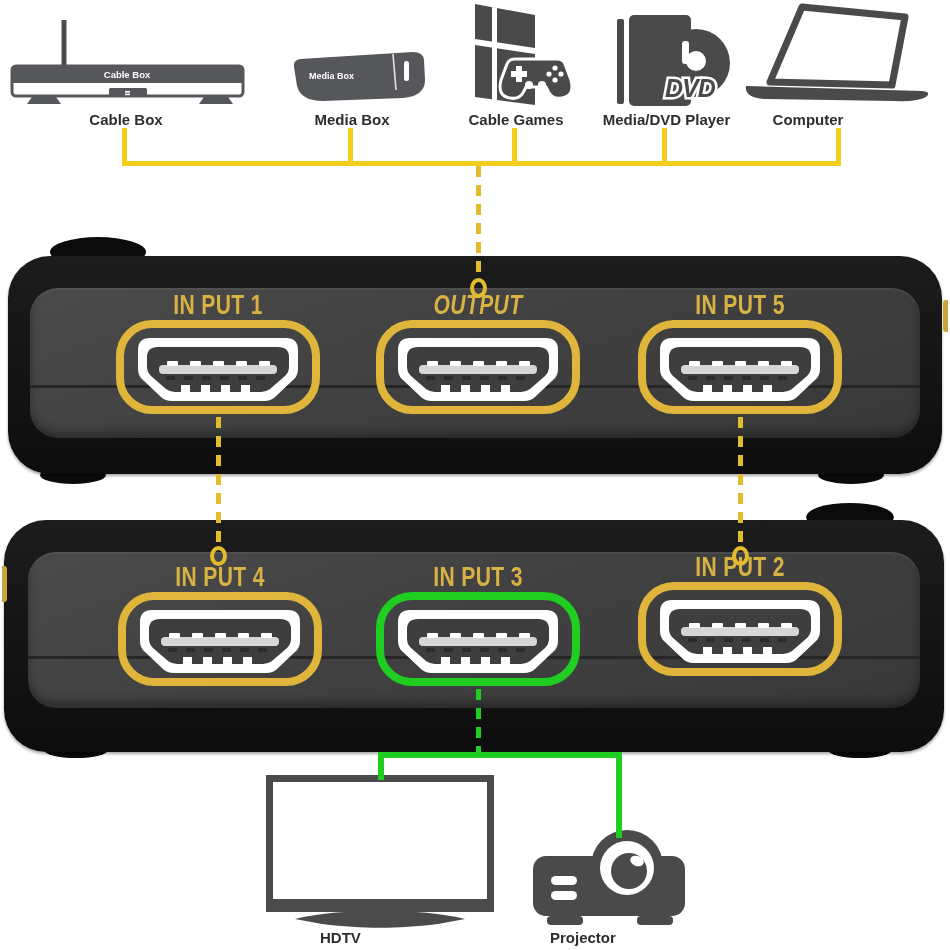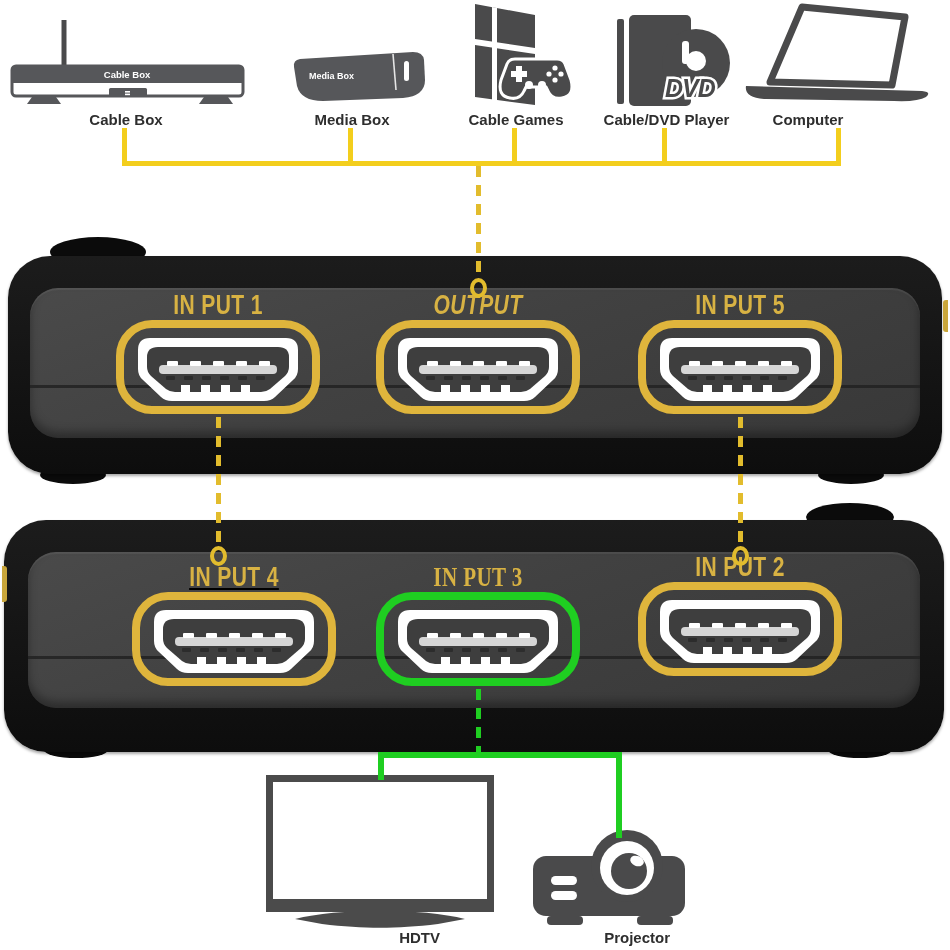--- a/index.html
+++ b/index.html
@@ -33,21 +33,21 @@
   .port-outline{position:relative;width:204px;height:94px;border:8px solid var(--gold);
                 border-radius:36px;box-sizing:border-box;}
   .port-outline.green{border-color:var(--green);}
   .socket{position:absolute;left:50%;top:8px;width:166px;height:72px;transform:translateX(-50%);display:block;}
   .socket svg{width:166px;height:72px;display:block;}
 
   
   .tv{width:228px;height:137px;border:7px solid #4b4b4b;border-bottom-width:13px;background:#fff;
       box-sizing:border-box;z-index:2;}
 
-  .dst-label{font-size:15px;font-weight:600;color:#2e2e2e;text-align:right;height:20px;line-height:20px;}
+  .dst-label{font-size:15px;font-weight:600;color:#2e2e2e;text-align:left;height:20px;line-height:20px;}
 </style>
 </head>
 <body>
 
 <div id="stage">
 
   <svg class="abs" style="left:10px;top:14px;" width="240" height="92" viewBox="0 0 240 92">
     <line x1="54" y1="6" x2="54" y2="54" stroke="#4A4A4B" stroke-width="5"></line>
     <rect x="2" y="52" width="231" height="30" rx="4" fill="#FFFFFF" stroke="#56575A" stroke-width="3"></rect>
     <path d="M2 57 Q2 52 7 52 H228 Q233 52 233 57 V69 H2 Z" fill="#56575A"></path>
@@ -91,21 +91,21 @@
   </svg>
 
   <svg class="abs" style="left:742px;top:0px;" width="190" height="108" viewBox="0 0 190 108">
     <polygon points="60,7 163,17 150,85 28,82" fill="#FFFFFF" stroke="#4A4A4B" stroke-width="7" stroke-linejoin="round"></polygon>
     <path d="M4 86 L180 91 Q190 92 184 97 Q176 102 152 101 L24 99 Q2 98 4 86 Z" fill="#4A4A4B"></path>
   </svg>
 
   <div class="abs src-label" style="left:46px;top:110px;width:160px;">Cable Box</div>
   <div class="abs src-label" style="left:272px;top:110px;width:160px;">Media Box</div>
   <div class="abs src-label" style="left:436px;top:110px;width:160px;">Cable Games</div>
-  <div class="abs src-label" style="left:579px;top:110px;width:175px;">Cable/DVD Player</div>
+  <div class="abs src-label" style="left:579px;top:110px;width:175px;">Media/DVD Player</div>
   <div class="abs src-label" style="left:728px;top:110px;width:160px;">Computer</div>
 
   <div class="abs line" style="left:122px;top:128px;width:5px;height:38px;"></div>
   <div class="abs line" style="left:348px;top:128px;width:5px;height:38px;"></div>
   <div class="abs line" style="left:512px;top:128px;width:5px;height:38px;"></div>
   <div class="abs line" style="left:662px;top:128px;width:5px;height:38px;"></div>
   <div class="abs line" style="left:836px;top:128px;width:5px;height:38px;"></div>
   <div class="abs line" style="left:122px;top:161px;width:719px;height:5px;"></div>
   <div class="abs dash-y" style="left:476px;top:166px;height:110px;"></div>
   <div class="abs node" style="left:470px;top:278px;"></div>
@@ -224,21 +224,21 @@
   <div class="abs node" style="left:732px;top:546px;"></div>
 
   <div class="abs foot" style="left:806px;top:503px;width:88px;height:28px;"></div>
   <div class="abs foot" style="left:44px;top:742px;width:64px;height:16px;"></div>
   <div class="abs foot" style="left:828px;top:742px;width:64px;height:16px;"></div>
   <div class="abs device" style="left:4px;top:520px;width:940px;height:232px;"></div>
   <div class="abs face" style="left:28px;top:552px;width:892px;height:156px;"></div>
   <div class="abs seam" style="left:28px;top:656px;width:892px;"></div>
   <div class="abs sliver" style="left:2px;top:566px;height:36px;border-radius:0 3px 3px 0;"></div>
 
-  <div class="abs port-group" style="left:132px;top:562px;text-decoration:underline;">
+  <div class="abs port-group" style="left:118px;top:562px;">
     <div class="port-label">IN PUT 4</div>
     <div class="port-outline">
       <span class="socket">
   <svg viewBox="0 0 164 72" xmlns="http://www.w3.org/2000/svg">
     <path d="M14 2 H150 Q162 2 162 14 V33 Q162 40 157 44 L139 61 Q135 65 128 65 H36 Q29 65 25 61 L7 44 Q2 40 2 33 V14 Q2 2 14 2 Z" fill="#FFFFFF"></path>
     <path d="M22 11 H142 Q153 11 153 21 V31 Q153 36 149 40 L134 53 Q130 56 125 56 H39 Q34 56 30 53 L15 40 Q11 36 11 31 V21 Q11 11 22 11 Z" fill="#3E3E3E"></path>
     <rect x="23" y="29" width="118" height="9" rx="4" fill="#D6D6D6"></rect>
     <g fill="#FFFFFF">
       <rect x="31" y="25" width="11" height="5" rx="1"></rect>
               <rect x="54" y="25" width="11" height="5" rx="1"></rect>
@@ -257,21 +257,21 @@
     <g fill="#FFFFFF">
       <rect x="45" y="49" width="9" height="9"></rect>
               <rect x="65" y="49" width="9" height="9"></rect>
       <rect x="85" y="49" width="9" height="9"></rect>
               <rect x="105" y="49" width="9" height="9"></rect>
     </g>
   </svg>
 </span>
     </div>
   </div>
-  <div class="abs port-group" style="left:376px;top:562px;font-family:Liberation Serif, serif;">
+  <div class="abs port-group" style="left:376px;top:562px;">
     <div class="port-label">IN PUT 3</div>
     <div class="port-outline green">
       <span class="socket">
   <svg viewBox="0 0 164 72" xmlns="http://www.w3.org/2000/svg">
     <path d="M14 2 H150 Q162 2 162 14 V33 Q162 40 157 44 L139 61 Q135 65 128 65 H36 Q29 65 25 61 L7 44 Q2 40 2 33 V14 Q2 2 14 2 Z" fill="#FFFFFF"></path>
     <path d="M22 11 H142 Q153 11 153 21 V31 Q153 36 149 40 L134 53 Q130 56 125 56 H39 Q34 56 30 53 L15 40 Q11 36 11 31 V21 Q11 11 22 11 Z" fill="#3E3E3E"></path>
     <rect x="23" y="29" width="118" height="9" rx="4" fill="#D6D6D6"></rect>
     <g fill="#FFFFFF">
       <rect x="31" y="25" width="11" height="5" rx="1"></rect>
               <rect x="54" y="25" width="11" height="5" rx="1"></rect>

